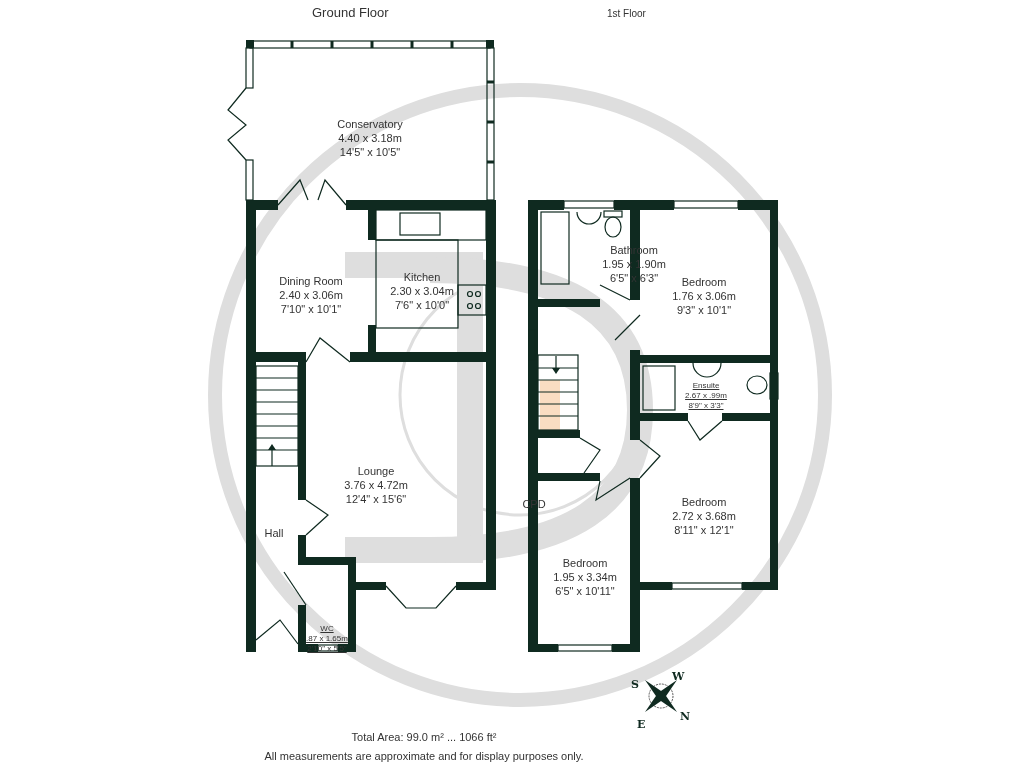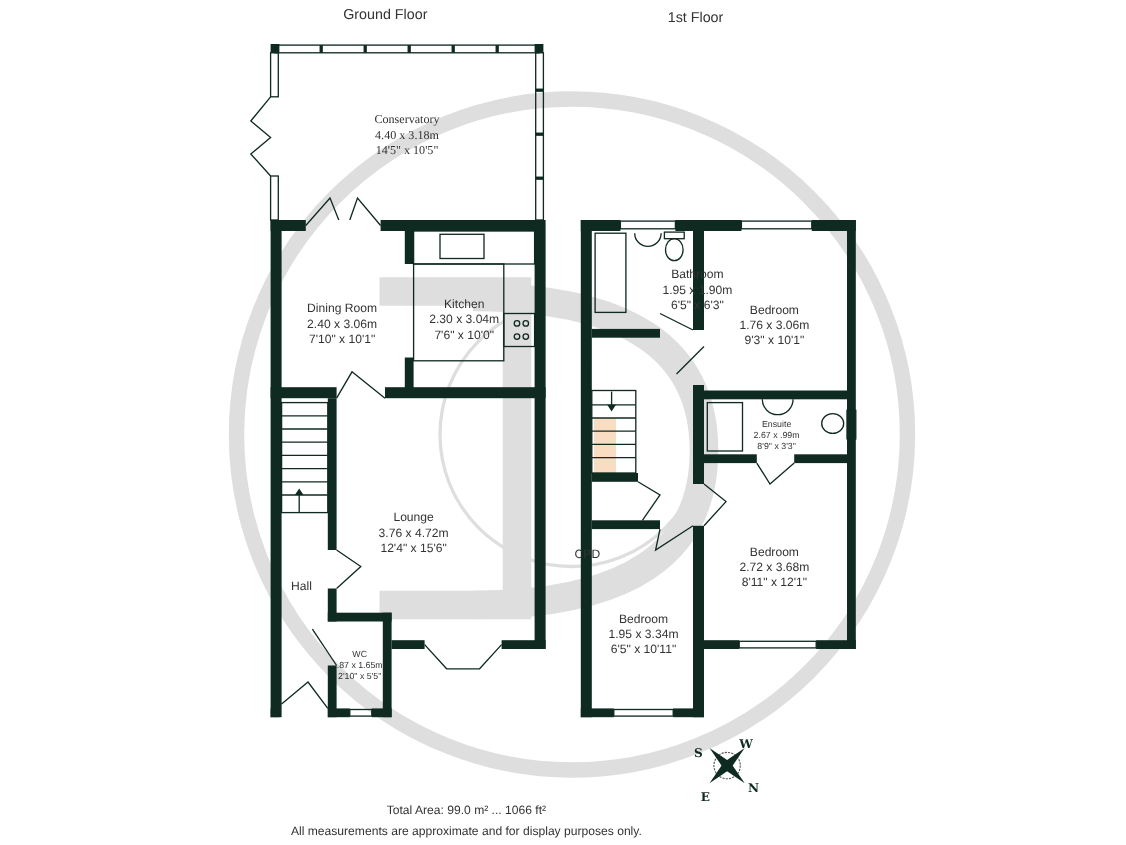--- a/index.html
+++ b/index.html
@@ -1,21 +1,21 @@
 <!DOCTYPE html>
 <html><head>
 <meta charset="utf-8">
 <style>
   html, body { margin:0; padding:0; background:#ffffff; }
   body { width:1024px; height:768px; position:relative; overflow:hidden;
          font-family:"Liberation Sans", sans-serif; color:#333; }
   svg { position:absolute; left:0; top:0; }
   .title { position:absolute; font-size:13px; color:#333; }
   .room { position:absolute; text-align:center; font-size:11px; line-height:14px; color:#333; white-space:nowrap; transform:translateX(-50%); }
-  .room.small { font-size:8px; line-height:10px; }
+  .room.small { font-size:8px; line-height:10px;text-decoration:underline; }
   .footer { position:absolute; left:0; width:848px; text-align:center; font-size:11px; color:#333; }
 </style>
 </head>
 <body>
 
 <svg width="1024" height="768">
 
   <g fill="none" stroke="#dedede">
     <circle cx="520" cy="395" r="305" stroke-width="14"></circle>
     <circle cx="520" cy="395" r="120" stroke-width="3"></circle>
@@ -154,23 +154,23 @@
     <polygon points="677,712 658,699 664,693" fill="#0f2a20"></polygon>
     <polygon points="645,712 658,693 664,699" fill="#0f2a20"></polygon>
     <text x="631" y="688" font-family="DejaVu Serif, serif" font-weight="bold" font-size="11" fill="#0f2a20">S</text>
     <text x="672" y="680" font-family="DejaVu Serif, serif" font-weight="bold" font-size="11" fill="#0f2a20">W</text>
     <text x="637" y="728" font-family="DejaVu Serif, serif" font-weight="bold" font-size="11" fill="#0f2a20">E</text>
     <text x="680" y="720" font-family="DejaVu Serif, serif" font-weight="bold" font-size="11" fill="#0f2a20">N</text>
   </g>
 </svg>
 
 <div class="title" style="left:312px;top:5px;">Ground Floor</div>
-<div class="title" style="left:607px;top:8px;font-size:13px;">1st Floor</div>
-
-<div class="room" style="left:370px;top:102px;font-family:Liberation Serif, serif;">
+<div class="title" style="left:607px;top:8px;font-size:10px;">1st Floor</div>
+
+<div class="room" style="left:370px;top:117px;">
   <div>Conservatory</div>
   <div>4.40 x 3.18m</div>
   <div>14'5" x 10'5"</div>
 </div>
 <div class="room" style="left:311px;top:274px;">
   <div>Dining Room</div>
   <div>2.40 x 3.06m</div>
   <div>7'10" x 10'1"</div>
 </div>
 <div class="room" style="left:422px;top:270px;">
@@ -179,21 +179,21 @@
   <div>7'6" x 10'0"</div>
 </div>
 <div class="room" style="left:376px;top:464px;">
   <div>Lounge</div>
   <div>3.76 x 4.72m</div>
   <div>12'4" x 15'6"</div>
 </div>
 <div class="room" style="left:274px;top:526px;">
   <div>Hall</div>
 </div>
-<div class="room small" style="left:327px;top:590px;text-align:center;">
+<div class="room small" style="left:327px;top:624px;text-align:center;">
   <div>WC</div>
   <div>.87 x 1.65m</div>
   <div>2'10" x 5'5"</div>
 </div>
 
 <div class="room" style="left:590px;top:243px;margin-left:44px;">
   <div>Bathroom</div>
   <div>1.95 x 1.90m</div>
   <div>6'5" x 6'3"</div>
 </div>

